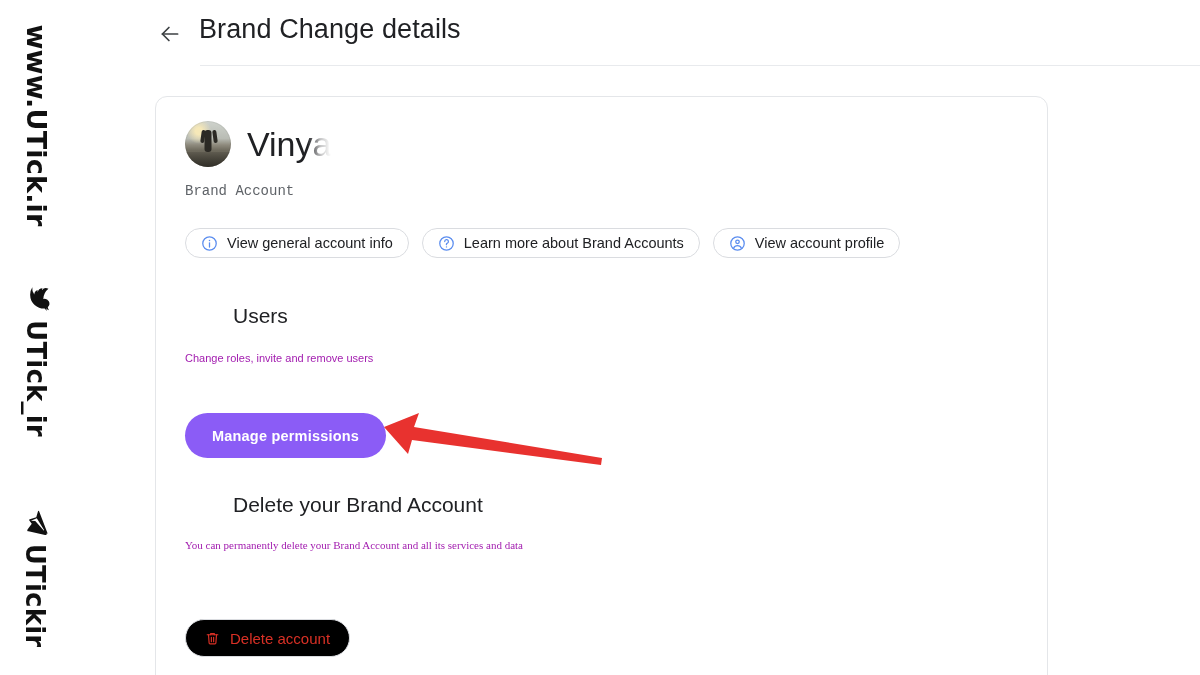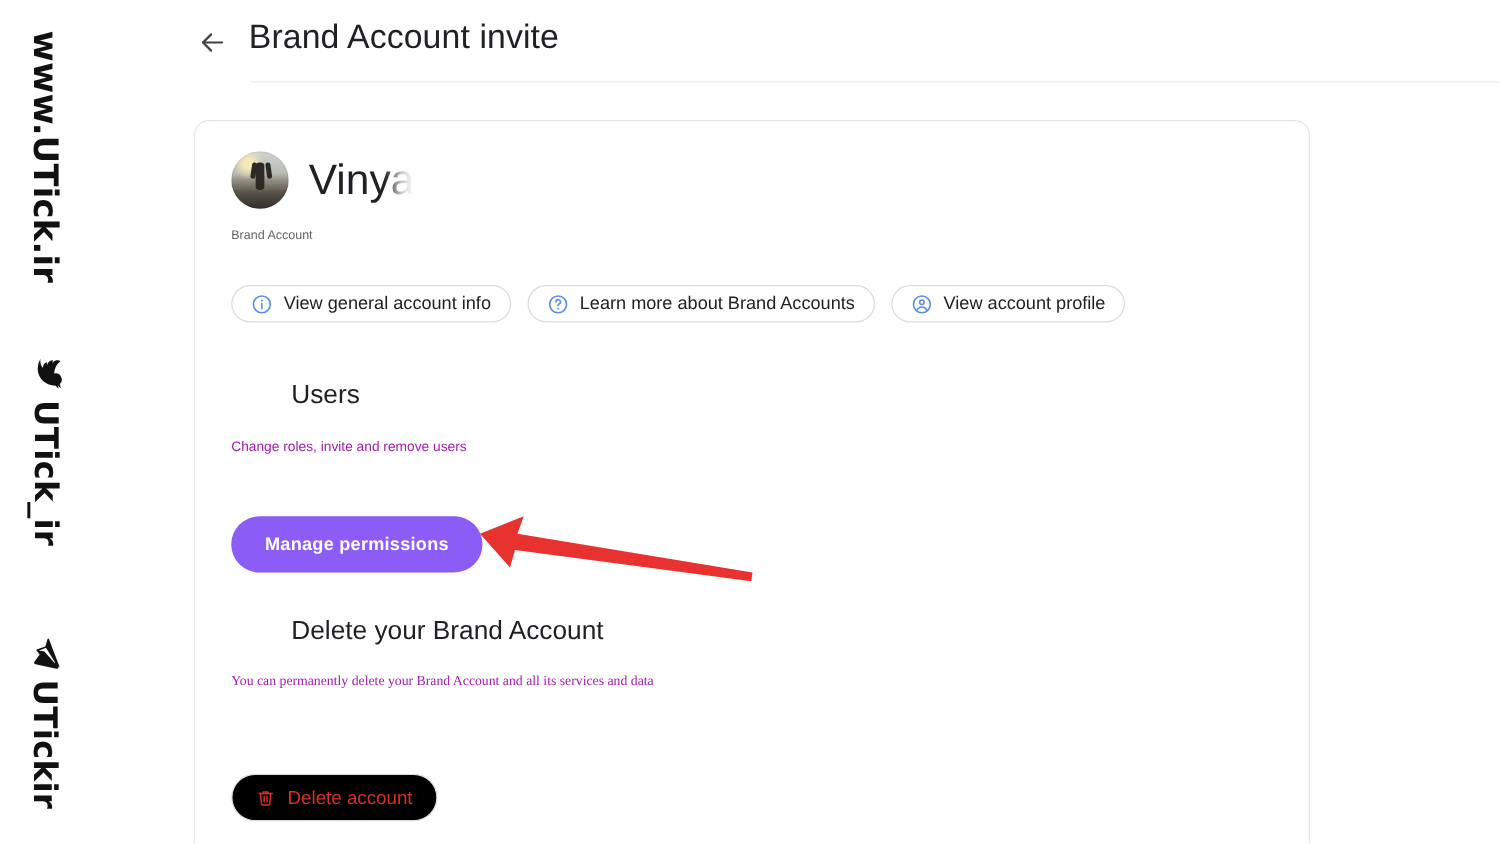--- a/index.html
+++ b/index.html
@@ -96,21 +96,21 @@
   }
   .account-name {
     font-size: 34px; color: #202124; font-weight: 400;
     white-space: nowrap;
     -webkit-mask-image: linear-gradient(to right, #000 0%, #000 72%, rgba(0,0,0,.25) 88%, rgba(0,0,0,0) 100%);
     mask-image: linear-gradient(to right, #000 0%, #000 72%, rgba(0,0,0,.25) 88%, rgba(0,0,0,0) 100%);
     max-width: 92px; overflow: hidden;
   }
   .account-type {
     position: absolute; left: 29px; top: 86px;
-    font-size: 10px; color: #5f6368;
+    font-size: 14px; color: #5f6368; font-family: Liberation Mono, monospace;
   }
 
   
   .chip-row { position: absolute; left: 29px; top: 131px; display: flex; gap: 13px; }
   .chip {
     display: inline-flex; align-items: center; gap: 9px;
     height: 30px; padding: 0 15px;
     border: 1px solid #dadce0; border-radius: 16px;
     background: #fff; cursor: pointer;
     font-size: 14.5px; color: #202124; white-space: nowrap;
@@ -162,21 +162,21 @@
 
 <div id="root">
 
   <div class="page-header">
     <div class="back-arrow">
       <svg width="26" height="26" viewBox="0 0 24 24" fill="none" stroke="#3c4043" stroke-width="1.6" stroke-linecap="round" stroke-linejoin="round">
         <path d="M19 12H5"></path>
           <path d="M11 18l-6-6 6-6"></path>
       </svg>
     </div>
-    <div class="page-title">Brand Account invite</div>
+    <div class="page-title">Brand Change details</div>
     <div class="header-divider"></div>
   </div>
 
   <div class="card">
 
     <div class="identity">
       <div class="avatar">
         <div class="arm-l"></div>
           <div class="arm-r"></div>
         <div class="fig"></div>

